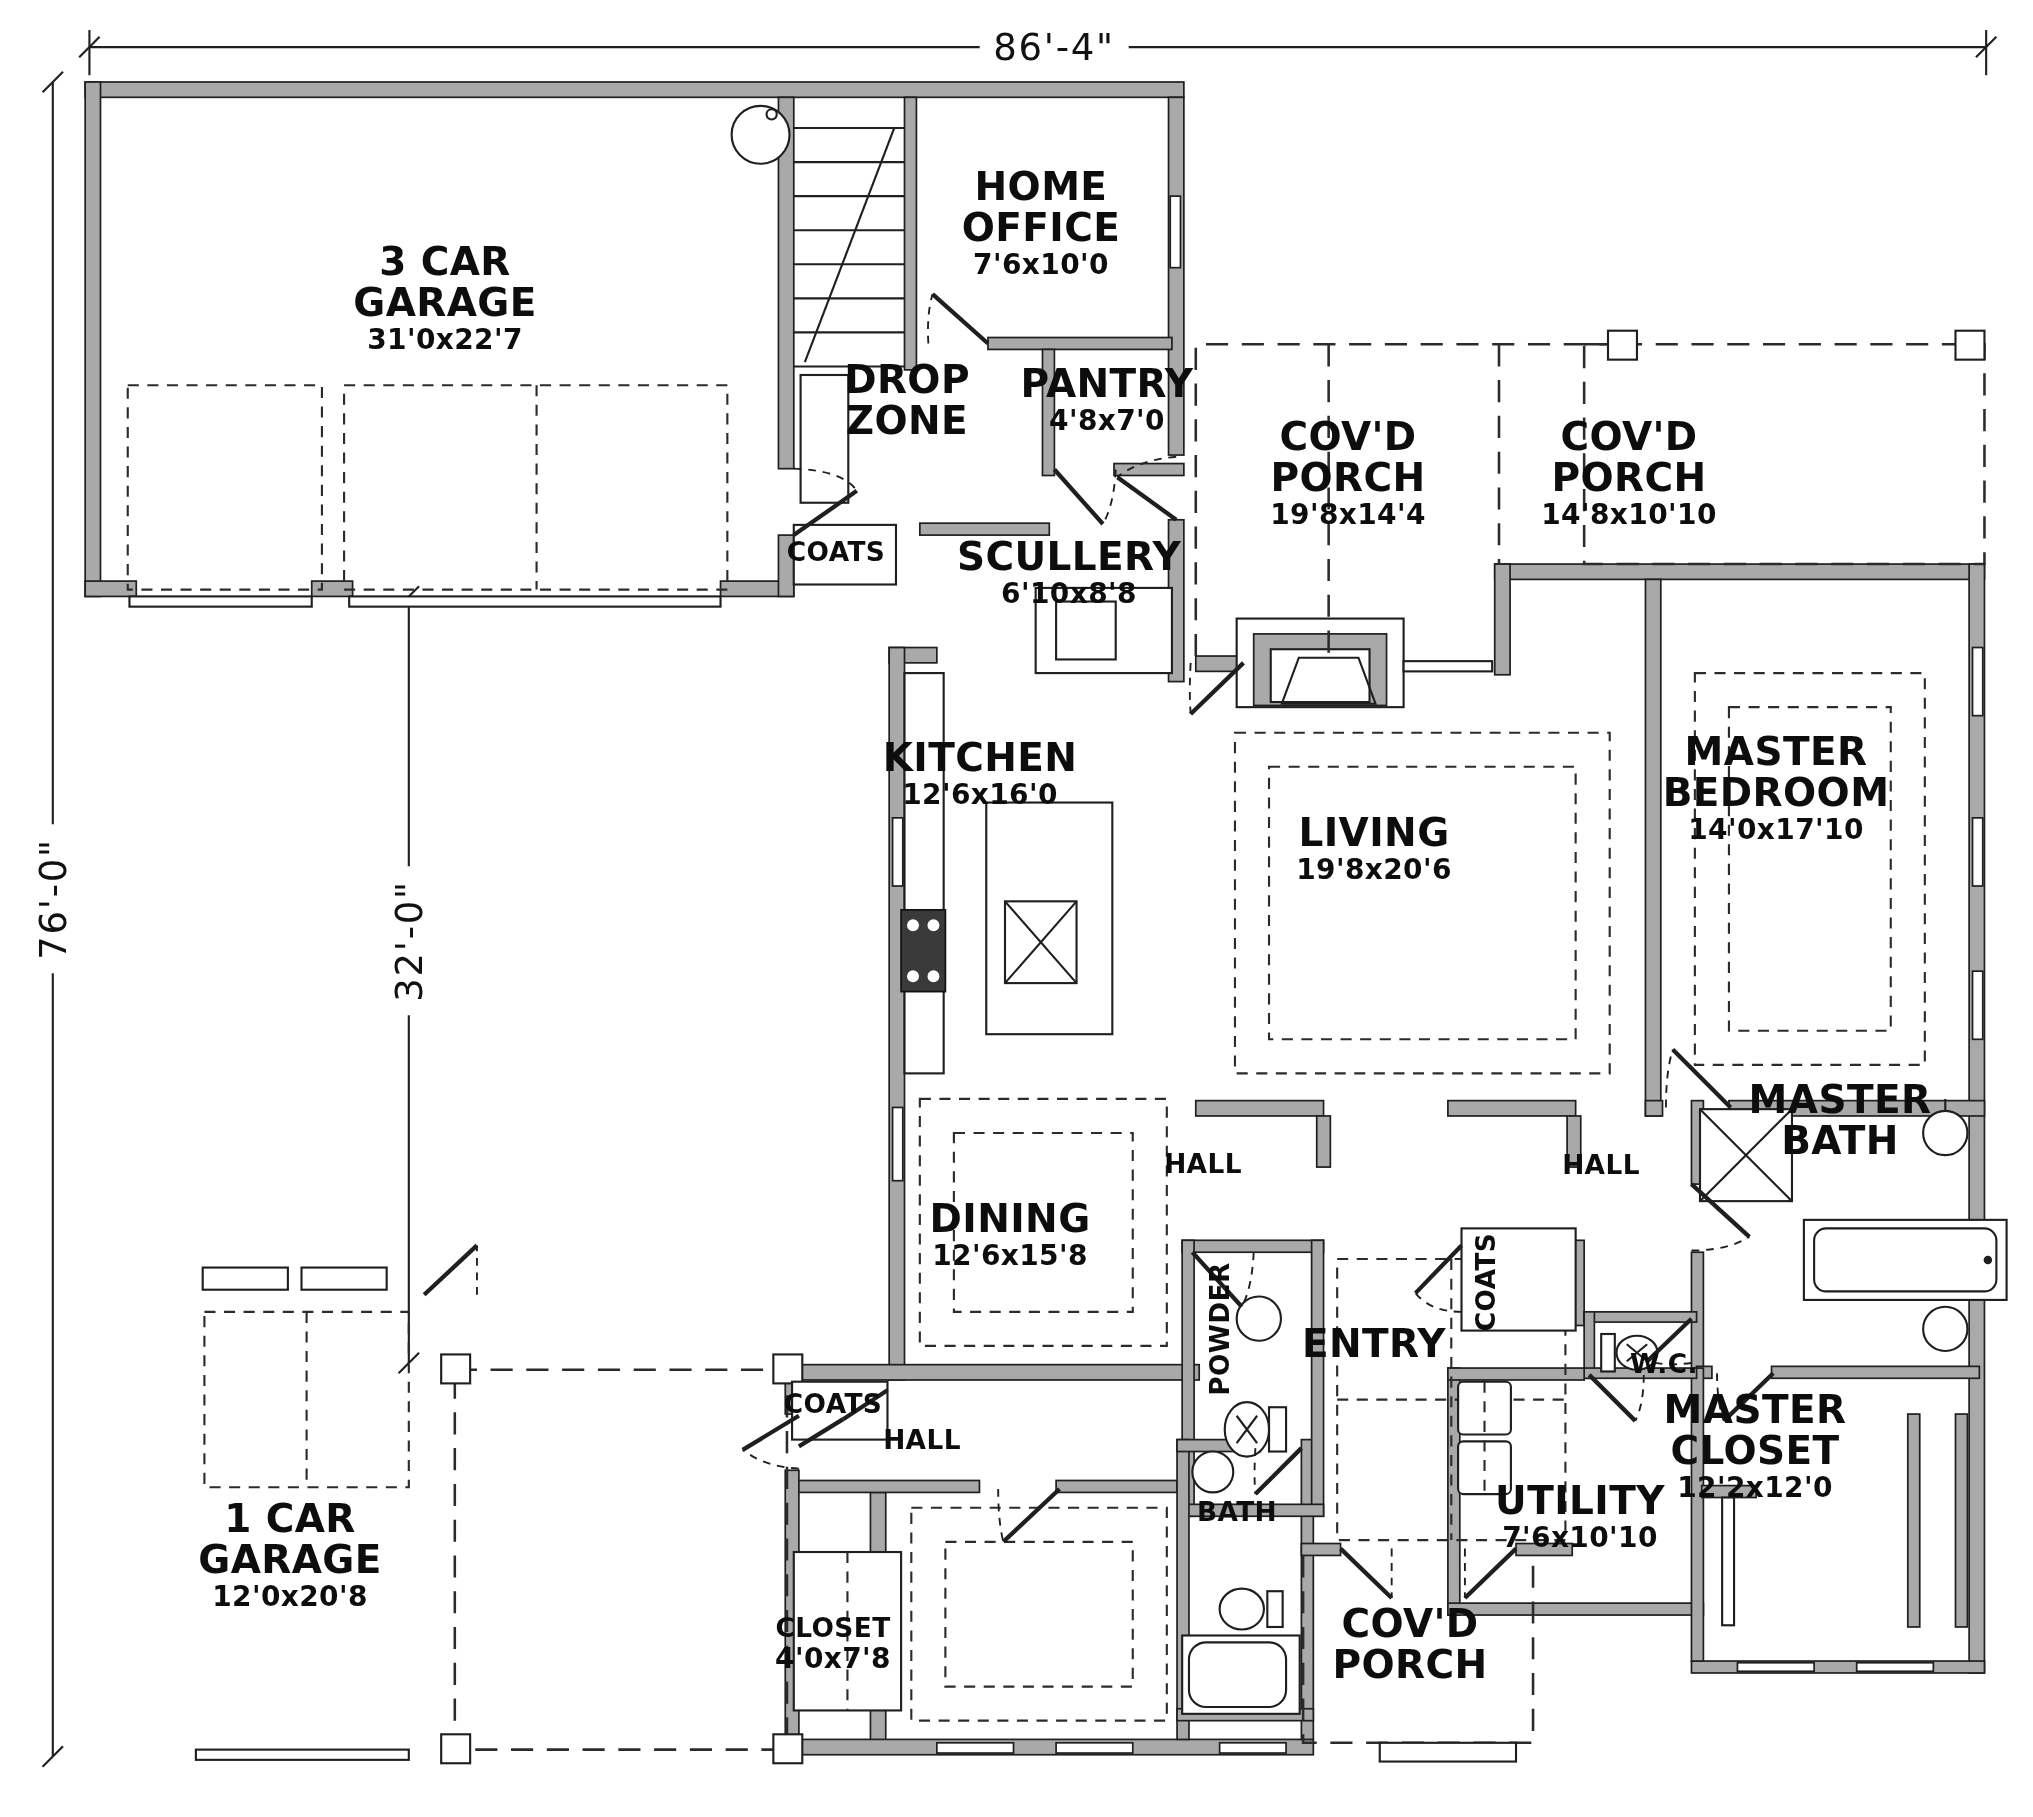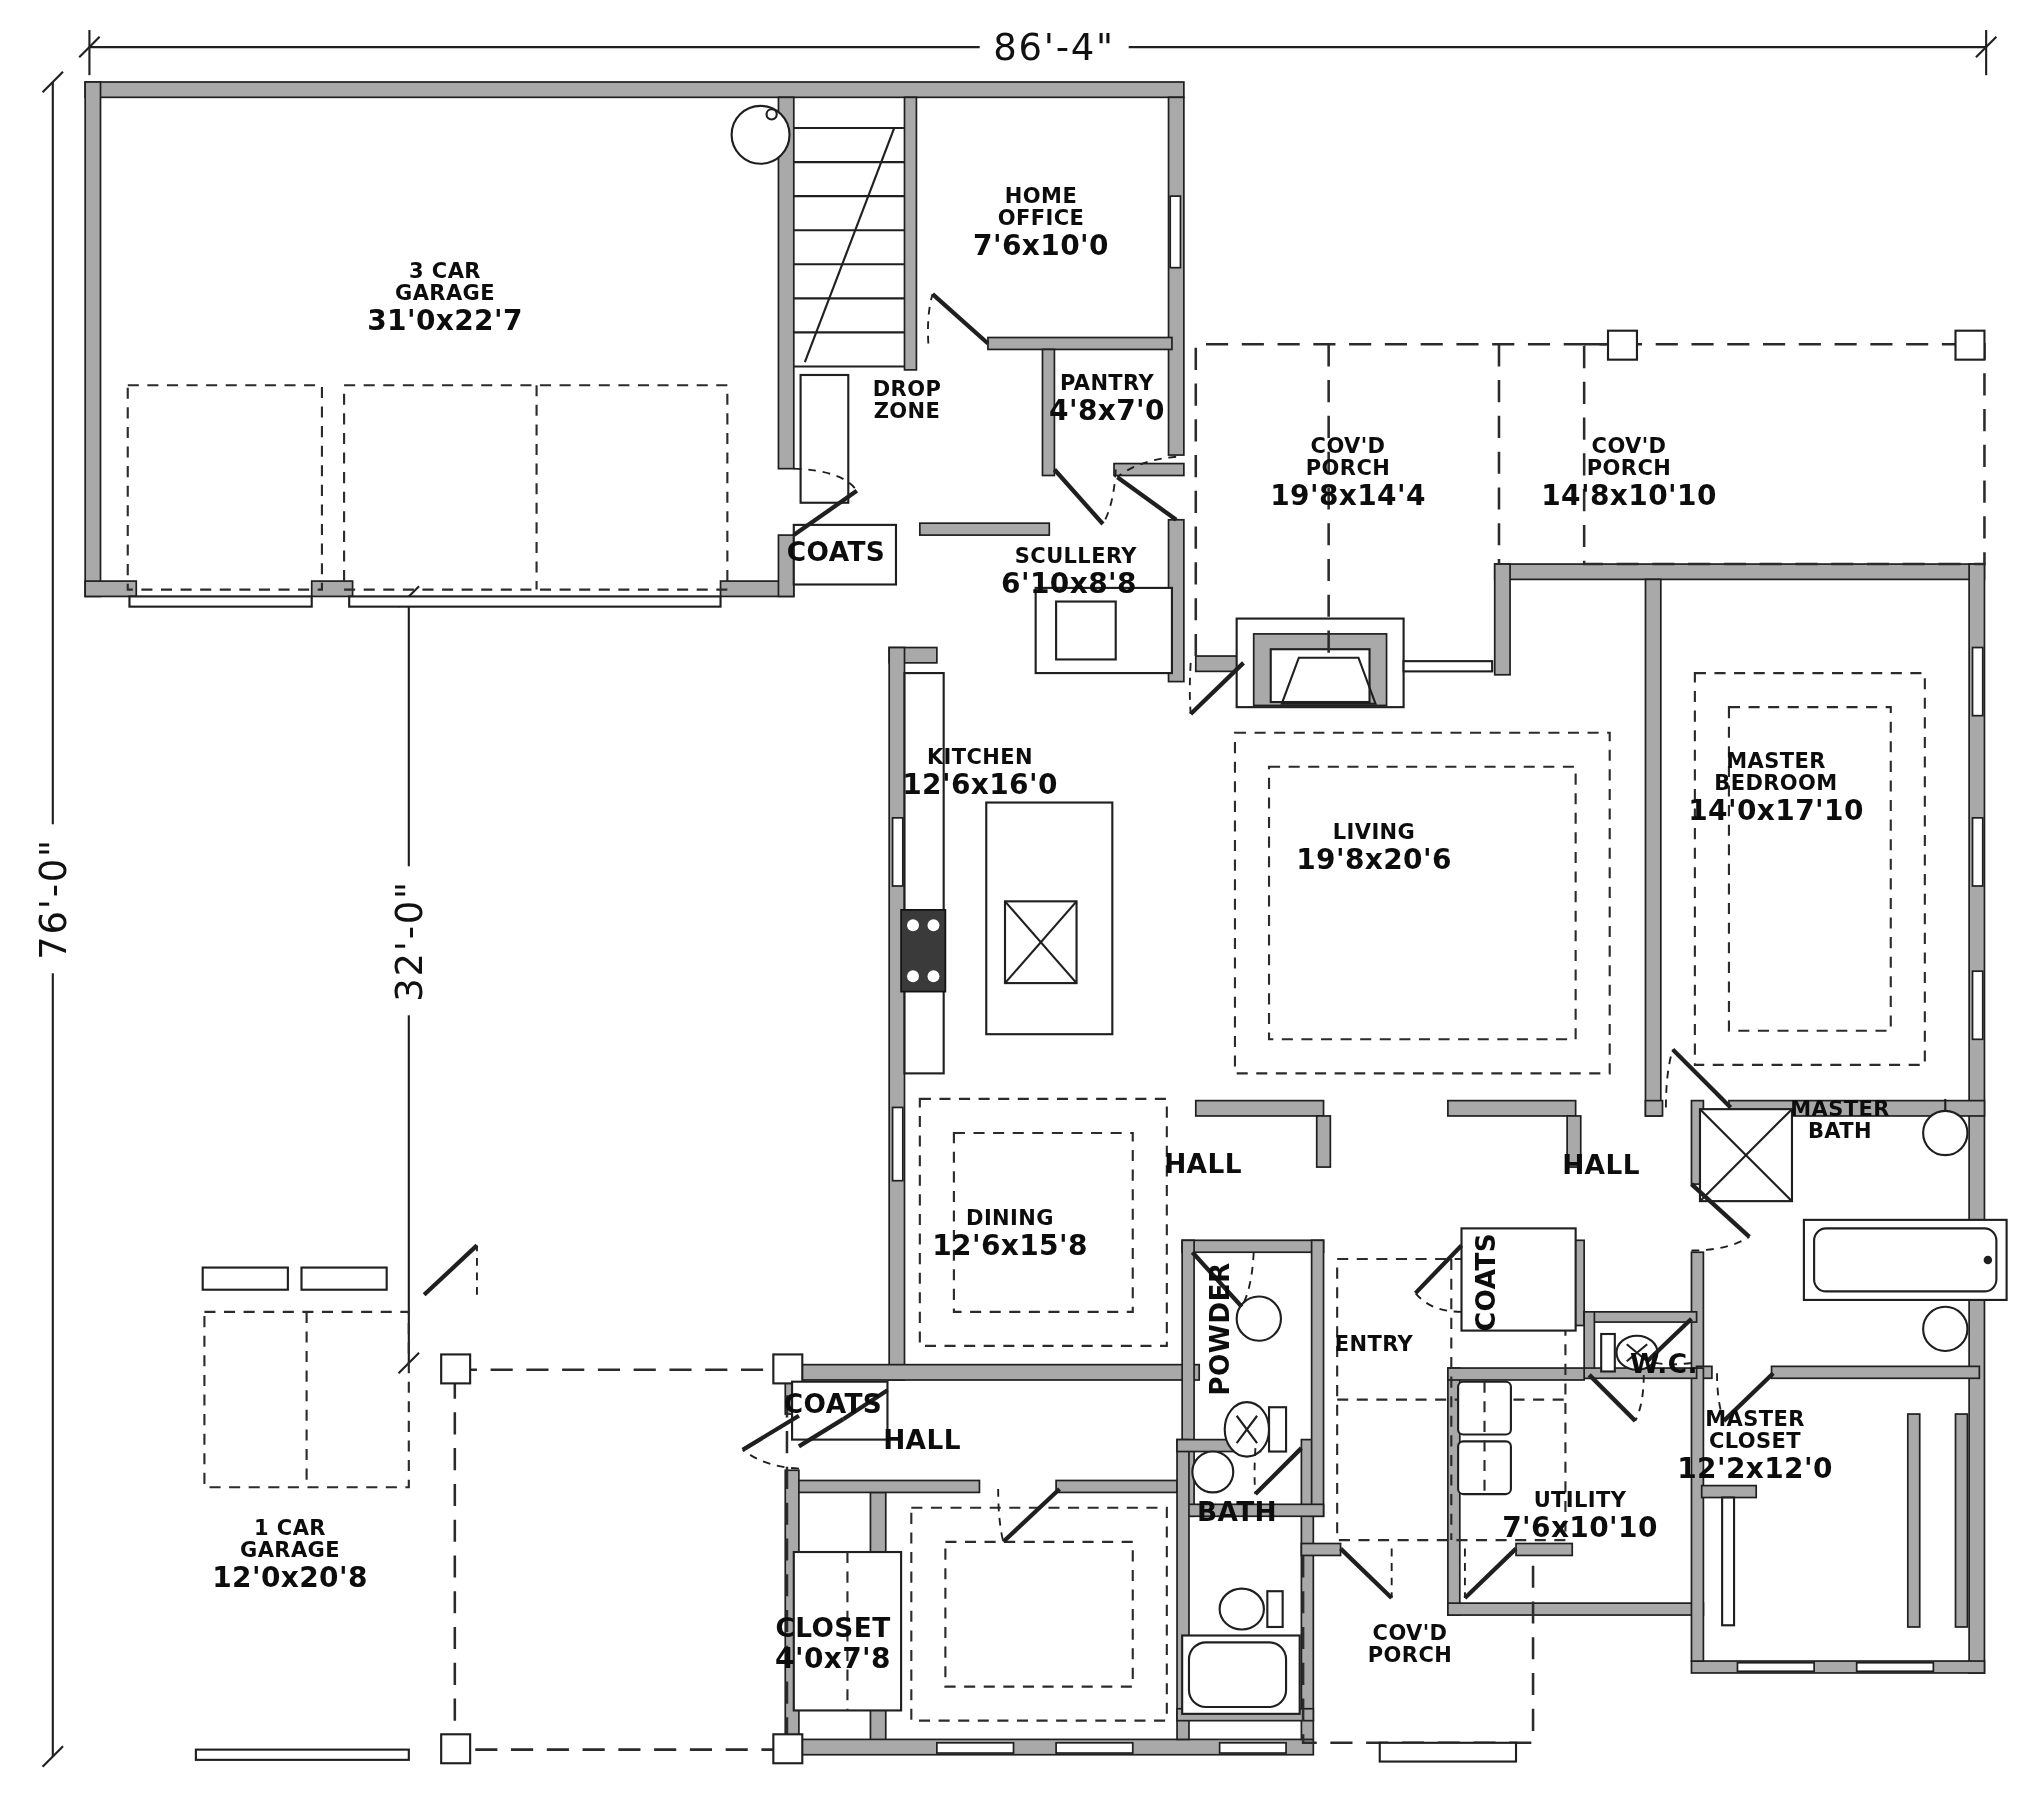--- a/index.html
+++ b/index.html
@@ -13,21 +13,21 @@
   .dark{fill:#3a3a3a;stroke:#111;stroke-width:2;}
   .dash{fill:none;stroke:#2b2b2b;stroke-width:3;stroke-dasharray:26 16;}
   .dash2{fill:none;stroke:#2b2b2b;stroke-width:2.5;stroke-dasharray:13 10;}
   .win{fill:#ffffff;stroke:#1f1f1f;stroke-width:2;}
   .swing{fill:none;stroke:#1f1f1f;stroke-width:2.2;stroke-dasharray:9 8;}
   .leaf{fill:none;stroke:#1f1f1f;stroke-width:5;}
   .gray{fill:#a9a9a9;stroke:#1f1f1f;stroke-width:2;}
   
   .lbl{position:absolute;transform:translate(-50%,-50%);text-align:center;color:#0d0d0d;
        font-weight:700;line-height:1.06;letter-spacing:0.4px;}
-  .lbl .nm{display:block;white-space:pre-line;font-size:21px;}
+  .lbl .nm{display:block;white-space:pre-line;font-size:39px;}
   .lbl .sz{display:block;font-size:28px;margin-top:1.7px;}
   .lbl.small .nm{font-size:26.4px;}
   .lbl.vert{transform:translate(-50%,-50%) rotate(-90deg);}
   .sz:empty{display:none;}
   .dim{position:absolute;transform:translate(-50%,-50%);font-size:37px;font-weight:400;
        color:#111;background:#fff;padding:0 13.6px;letter-spacing:1.7px;white-space:nowrap;
        font-family:"DejaVu Sans", sans-serif;}
   .dim.vert{transform:translate(-50%,-50%) rotate(-90deg);}
 </style>
 </head>
@@ -361,21 +361,21 @@
 
   <div class="lbl" style="left:1107px;top:399px;">
     <span class="nm">PANTRY</span>
       <span class="sz">4'8x7'0</span>
     </div>
 
   <div class="lbl small" style="left:836px;top:552px;">
     <span class="nm">COATS</span>
     </div>
 
-  <div class="lbl" style="left:1069px;top:572px;text-align:right;">
+  <div class="lbl" style="left:1069px;top:572px;">
     <span class="nm">SCULLERY</span>
       <span class="sz">6'10x8'8</span>
     </div>
 
   <div class="lbl" style="left:1348px;top:473px;">
     <span class="nm">COV'D
 PORCH</span>
       <span class="sz">19'8x14'4</span>
     </div>
 

